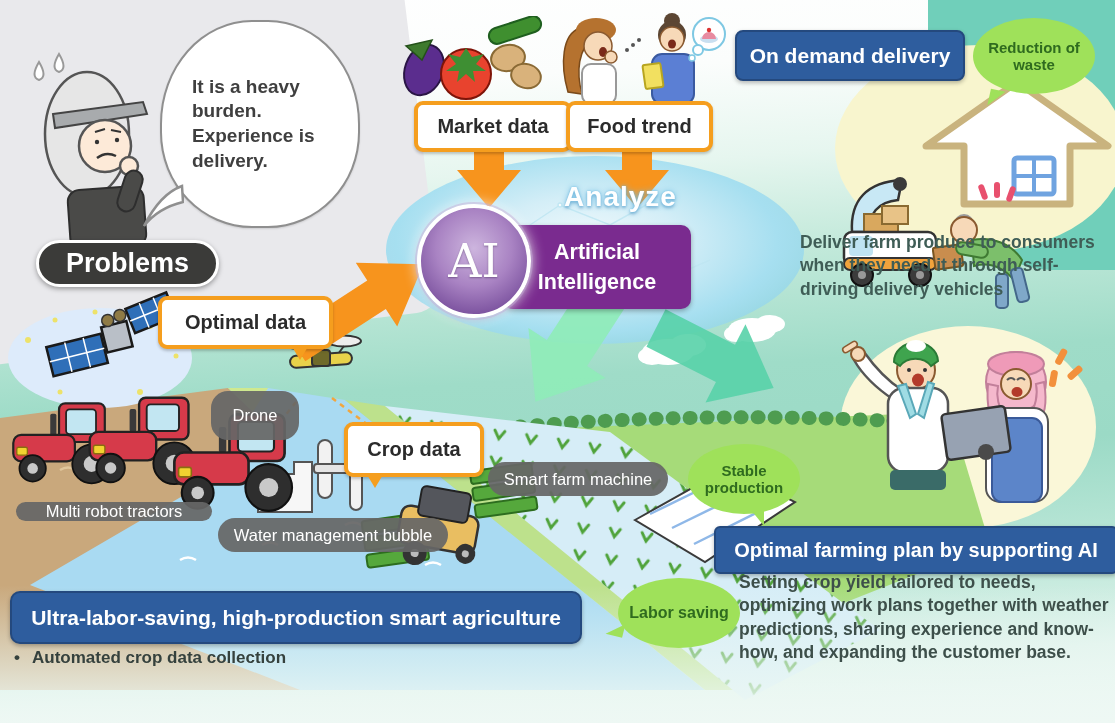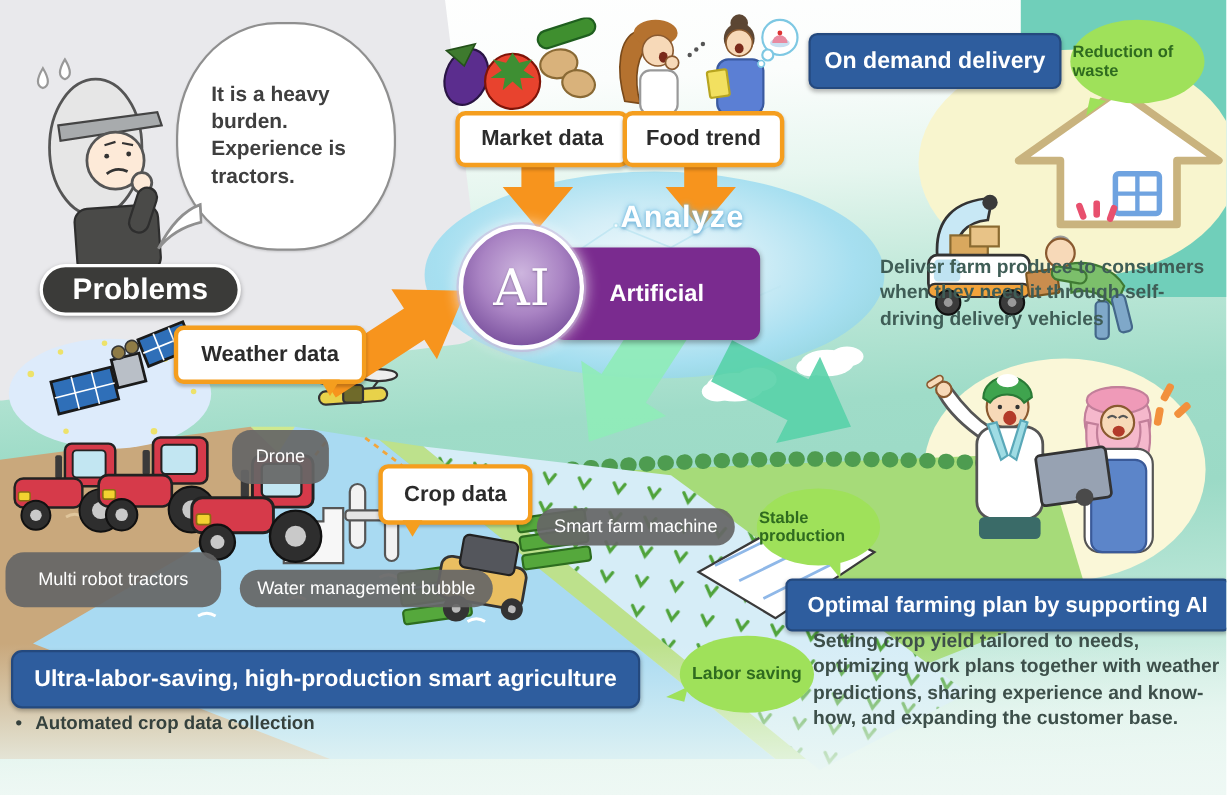--- a/index.html
+++ b/index.html
@@ -22,21 +22,21 @@
   .obox.tail-r::after{content:"";position:absolute;bottom:-15px;right:20px;border-left:9px solid transparent;border-right:9px solid transparent;border-top:15px solid #f59e1e;}
   .obox.tail-l::after{content:"";position:absolute;bottom:-15px;left:18px;border-left:9px solid transparent;border-right:9px solid transparent;border-top:15px solid #f59e1e;}
   
   .banner{background:#2e5d9e;color:#fff;font-weight:bold;display:flex;align-items:center;justify-content:center;
     border:2px solid #24497e;box-shadow:0 2px 4px rgba(0,0,0,.28);z-index:6;text-align:center;}
   
   .pill{background:rgba(102,102,102,.93);color:#fff;border-radius:17px;font-size:16.5px;
     display:flex;align-items:center;justify-content:center;z-index:6;}
   
   .gbubble{background:#9fe15a;color:#2f6b1f;font-weight:bold;border-radius:50%;display:flex;align-items:center;
-    justify-content:center;text-align:left;line-height:1.15;z-index:6;}
+    justify-content:center;text-align:center;line-height:1.15;z-index:6;}
   .gbubble.tail-bl::after{content:"";position:absolute;left:16px;bottom:-13px;border-top:17px solid #9fe15a;border-right:15px solid transparent;transform:rotate(12deg);}
   .gbubble.tail-b::after{content:"";position:absolute;left:56%;bottom:-12px;border-top:16px solid #9fe15a;border-left:13px solid transparent;}
   .gbubble.tail-lb::after{content:"";position:absolute;left:-11px;bottom:12px;border-right:17px solid #9fe15a;border-top:14px solid transparent;transform:rotate(14deg);}
   
   .desc{color:#3f5d56;font-weight:bold;font-size:17.5px;line-height:1.34;z-index:6;}
   .speech{background:#fff;border:2.5px solid #8f8f8f;border-radius:46% 46% 46% 46% / 50% 50% 46% 46%;
     z-index:4;display:flex;align-items:center;box-shadow:0 1px 2px rgba(0,0,0,.12);}
   .speech-text{font-weight:bold;font-size:19px;color:#3f3f3f;line-height:1.3;padding:16px 18px 16px 30px;}
   .badge{background:#3b3b39;color:#fff;font-weight:bold;font-size:27px;border-radius:28px;border:3px solid #fff;
     padding:5px 27px;box-shadow:0 2px 5px rgba(0,0,0,.35);z-index:6;}
@@ -221,21 +221,21 @@
     <circle cx="72" cy="90" r="2.2" fill="#333"></circle>
       <circle cx="92" cy="88" r="2.2" fill="#333"></circle>
     <path d="M70,80 l10,-3 M86,78 l10,2" stroke="#333" stroke-width="2" fill="none"></path>
     <path d="M72,106 Q81,99 91,104" stroke="#333" stroke-width="2.5" fill="none"></path>
     <circle cx="104" cy="114" r="9" fill="#fdead8" stroke="#555" stroke-width="2.5"></circle>
     <rect x="44" y="136" width="76" height="60" rx="12" fill="#4a4a48" stroke="#2e2e2e" stroke-width="2" transform="rotate(-4 82 166)"></rect>
     <rect x="96" y="118" width="18" height="42" rx="9" fill="#4a4a48" stroke="#2e2e2e" stroke-width="2" transform="rotate(18 105 139)"></rect>
   </svg>
 
   <div class="abs speech" style="left:160px;top:20px;width:196px;height:204px">
-    <div class="speech-text">It is a heavy burden. Experience is tractors.</div>
+    <div class="speech-text">It is a heavy burden. Experience is delivery.</div>
   </div>
   <svg class="abs" style="left:138px;top:182px;z-index:4" width="46" height="48">
     <path d="M44,4 Q22,12 6,44 Q20,26 45,20 Z" fill="#fff" stroke="#8f8f8f" stroke-width="2.5"></path>
   </svg>
 
   <div class="abs badge" style="left:36px;top:240px">Problems</div>
 
   <svg class="abs illus" style="left:396px;top:16px" width="150" height="88" viewBox="0 0 150 88">
     <rect x="92" y="6" width="54" height="16" rx="8" fill="#3f8f2f" stroke="#1f5f1f" stroke-width="2" transform="rotate(-18 119 14)"></rect>
     <ellipse cx="112" cy="42" rx="17" ry="13" fill="#d9b27b" stroke="#8a6a35" stroke-width="2" transform="rotate(-10 112 42)"></ellipse>
@@ -265,26 +265,27 @@
     <circle cx="157" cy="22" r="16" fill="#fff" stroke="#7ec8e3" stroke-width="2"></circle>
     <circle cx="146" cy="38" r="5" fill="#fff" stroke="#7ec8e3" stroke-width="2"></circle>
     <circle cx="140" cy="46" r="3" fill="#fff" stroke="#7ec8e3" stroke-width="1.5"></circle>
     <ellipse cx="157" cy="27" rx="9" ry="4" fill="#c9dff0"></ellipse>
     <path d="M150,27 a7,7 0 0 1 14,0 Z" fill="#e88aa0"></path>
     <circle cx="157" cy="18" r="2.2" fill="#d33"></circle>
   </svg>
 
   <div class="abs obox" style="left:414px;top:101px;width:150px;height:43px">Market data</div>
   <div class="abs obox" style="left:566px;top:101px;width:139px;height:43px">Food trend</div>
-  <div class="abs obox tail-r" style="left:158px;top:296px;width:167px;height:45px">Weather data</div>
+  <div class="abs obox tail-r" style="left:158px;top:296px;width:167px;height:45px">Optimal data</div>
   <div class="abs obox tail-l" style="left:344px;top:422px;width:132px;height:47px">Crop data</div>
 
   <div class="abs analyze" style="left:528px;top:181px;width:185px">Analyze</div>
   <div class="abs ai-box" style="left:503px;top:225px;width:188px;height:84px">
     <span>Artificial</span>
+    <span>Intelligence</span>
   </div>
   <div class="abs ai-circle" style="left:417px;top:204px">
     <span>AI</span>
   </div>
 
   <div class="abs banner" style="left:735px;top:30px;width:226px;height:47px;font-size:21px;border-radius:8px">On demand delivery</div>
   <div class="abs gbubble tail-bl" style="left:973px;top:18px;width:118px;height:72px;font-size:15px;padding:2px">Reduction of waste</div>
 
   <svg class="abs illus" style="left:918px;top:72px" width="198" height="142" viewBox="0 0 198 142">
     <path d="M8,74 L99,10 L190,74 L152,74 L152,132 L46,132 L46,74 Z" fill="#ffffff" stroke="#c9b37e" stroke-width="7" stroke-linejoin="round"></path>
@@ -315,21 +316,21 @@
     <rect x="2" y="64" width="28" height="22" rx="2" fill="#c98d4e" stroke="#7a5520" stroke-width="2" transform="rotate(-8 16 75)"></rect>
     <path d="M40,58 C60,54 80,62 90,78 L82,98 C70,84 56,80 42,84 Z" fill="#7cbf6b" stroke="#3f7a33" stroke-width="2"></path>
     <rect x="24" y="62" width="32" height="12" rx="6" fill="#7cbf6b" stroke="#3f7a33" stroke-width="2" transform="rotate(10 40 68)"></rect>
     <rect x="64" y="92" width="12" height="34" rx="4" fill="#7fa8c9" stroke="#44688a" stroke-width="2"></rect>
     <rect x="82" y="86" width="12" height="34" rx="4" fill="#7fa8c9" stroke="#44688a" stroke-width="2" transform="rotate(-14 88 103)"></rect>
   </svg>
 
   <div class="abs desc" style="left:800px;top:231px;width:315px">Deliver farm produce to consumers when they need it through self-driving delivery vehicles</div>
 
   <div class="abs pill" style="left:211px;top:391px;width:88px;height:49px">Drone</div>
-  <div class="abs pill" style="left:5px;top:502px;width:196px;height:50px">Multi robot tractors</div>
+  <div class="abs pill" style="left:16px;top:502px;width:196px;height:19px">Multi robot tractors</div>
   <div class="abs pill" style="left:218px;top:518px;width:230px;height:34px">Water management bubble</div>
   <div class="abs pill" style="left:488px;top:462px;width:180px;height:34px">Smart farm machine</div>
 
   <div class="abs gbubble tail-b" style="left:688px;top:444px;width:108px;height:66px;font-size:15px;padding:2px">Stable production</div>
 
   <svg class="abs illus" style="left:836px;top:322px" width="258" height="205" viewBox="0 0 258 205">
     <rect x="222" y="26" width="7" height="17" rx="3" fill="#f2903c" transform="rotate(28 225 34)"></rect>
     <rect x="236" y="42" width="7" height="17" rx="3" fill="#f2903c" transform="rotate(48 239 50)"></rect>
     <rect x="214" y="48" width="7" height="17" rx="3" fill="#f2903c" transform="rotate(10 217 56)"></rect>
 

